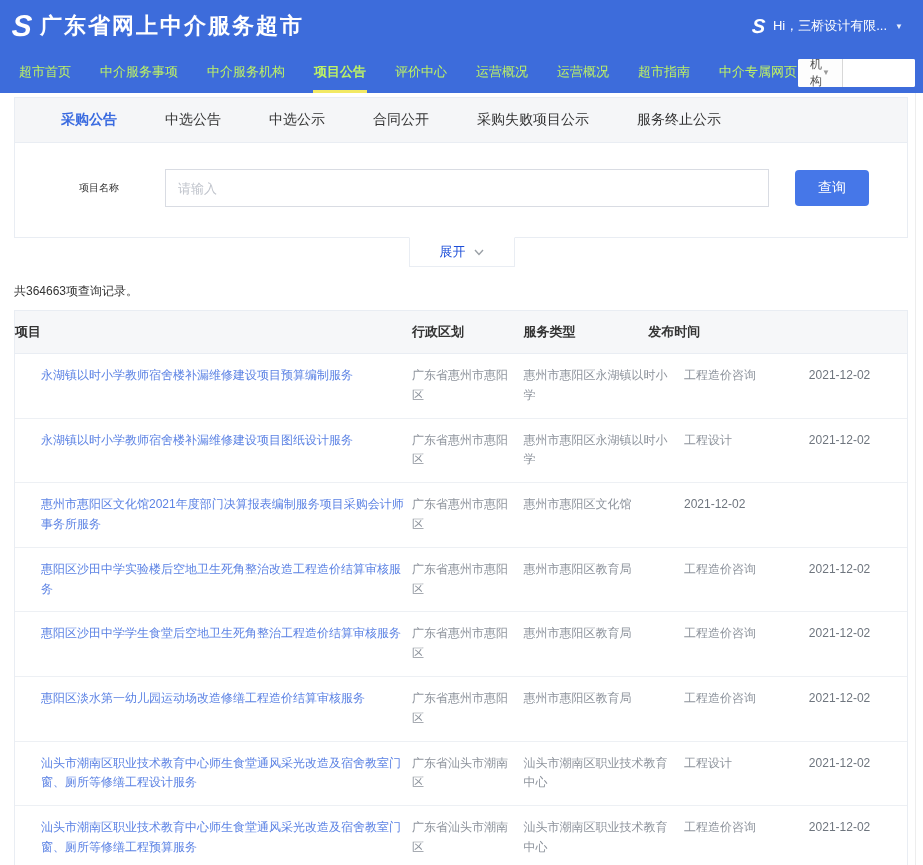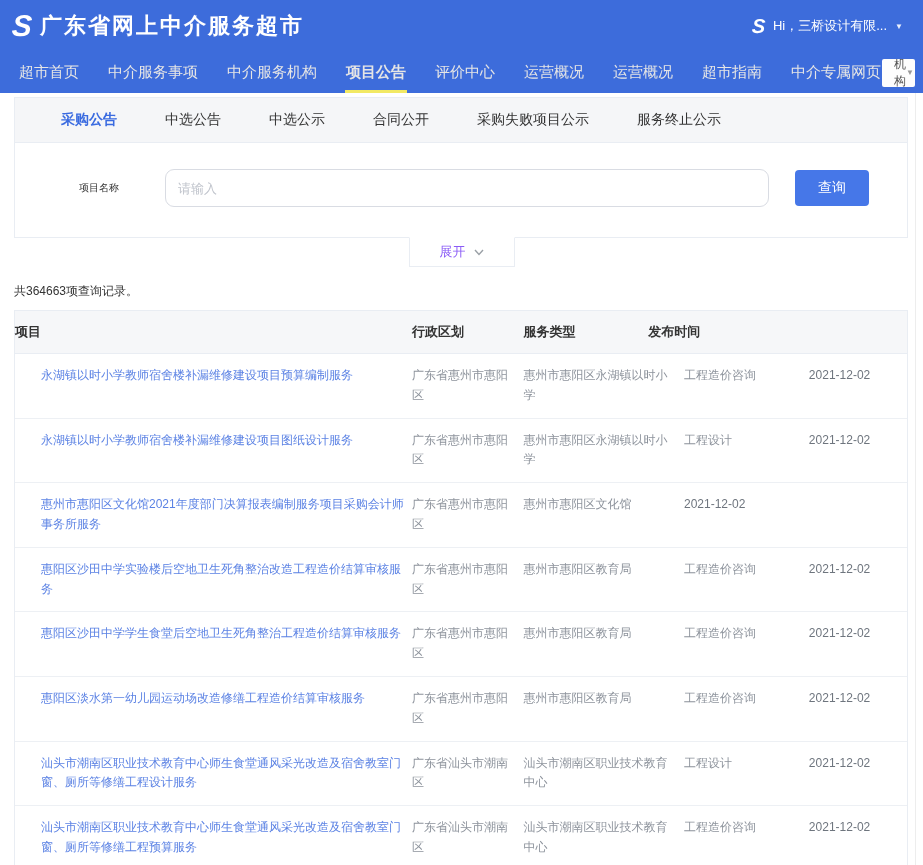--- a/index.html
+++ b/index.html
@@ -15,47 +15,47 @@
   .logo-badge { color:#fff; font-weight:800; font-style:italic; font-size:30px;
                 line-height:1; transform:skewX(-4deg); }
   .logo-badge.small { font-size:20px; }
   .site-title { color:#fff; font-size:22px; font-weight:bold; letter-spacing:2px; }
   .user-area { display:flex; align-items:center; gap:8px; color:#fff; font-size:13px; cursor:pointer; }
   .user-caret { font-size:8px; color:rgba(255,255,255,.9); }
   
   .mainnav { background:#3d6cdb; height:41px; display:flex; align-items:stretch;
              justify-content:space-between; padding:0 8px 0 18px; }
   .nav-items { display:flex; gap:27px; align-items:stretch; }
-  .nav-item { color:#e5e5e5; font-size:15px; display:flex; align-items:center;
+  .nav-item { color:#bef264; font-size:13px; display:flex; align-items:center;
               border-bottom:3px solid transparent; padding:2px 1px 0 1px; cursor:pointer; white-space:nowrap; }
   .nav-item.active { font-weight:bold; border-bottom-color:#f2e964; }
   .search-bar { display:flex; align-items:center; align-self:center; background:#fff;
                 border-radius:2px; overflow:hidden; height:28px; }
   .search-select { display:flex; align-items:center; justify-content:space-between; width:74px;
                    height:100%; padding:0 12px; font-size:12px; color:#555;
                    border-right:1px solid #d8d8d8; cursor:pointer; background:#fdfdfd; }
   .search-select .caret { font-size:8px; color:#999; }
   .global-search-input { border:none; outline:none; height:100%; width:112px; padding:0 8px; font-size:12px; }
   
   .panel { margin:4px 15px 0 14px; border:1px solid #e9edf3; background:#fff; }
   .tabbar { background:#f5f6f8; border-bottom:1px solid #e9edf3; display:flex; gap:48px;
             padding-left:46px; height:45px; align-items:center;font-family:Liberation Serif, serif; }
   .tab { font-size:14px; color:#333; cursor:pointer; white-space:nowrap; }
   .tab.active { color:#3a6be0; font-weight:bold; }
   .filter-body { padding:26px 38px 30px 64px; display:flex; align-items:center; }
   .filter-label { width:86px; font-size:10px; color:#333; flex:none; }
-  .filter-input { flex:1; height:38px; border:1px solid #d9dce3; border-radius:9px;
+  .filter-input { flex:1; height:38px; border:1px solid #d9dce3; border-radius:0;
                   padding:0 12px; font-size:13px; outline:none; }
   .filter-input::placeholder { color:#c0c4cc; }
   .query-btn { margin-left:26px; width:74px; height:36px; background:#4677e8; color:#fff;
                border:none; border-radius:4px; font-size:14px; cursor:pointer; flex:none; }
   .expander-wrap { display:flex; justify-content:center; }
   .expander { margin-top:-1px; background:#fff; border:1px solid #e9edf3; border-top-color:#fff;
               width:106px; height:30px; display:flex; align-items:center; justify-content:center;
-              gap:8px; color:#8b5cf6; font-size:13px; cursor:pointer; }
+              gap:8px; color:#1d4ed8; font-size:13px; cursor:pointer; }
   
   .summary { margin:16px 15px 10px 14px; font-size:12px; color:#333; }
   .results { margin:0 15px 0 14px; border:1px solid #e9edf3; }
   .thead { display:flex; background:#f6f7f9; border-bottom:1px solid #e9edf3;
            font-size:13px; font-weight:bold; color:#333; }
   .row { display:flex; border-bottom:1px solid #edf0f4; font-size:12px; line-height:1.65; }
   .row:last-child { border-bottom:none; }
   .cell { padding:12px 8px 12px 0; }
   .thead .cell { padding:12px 8px 12px 0; }
   .c1 { width:44.5%; padding-left:26px; }

